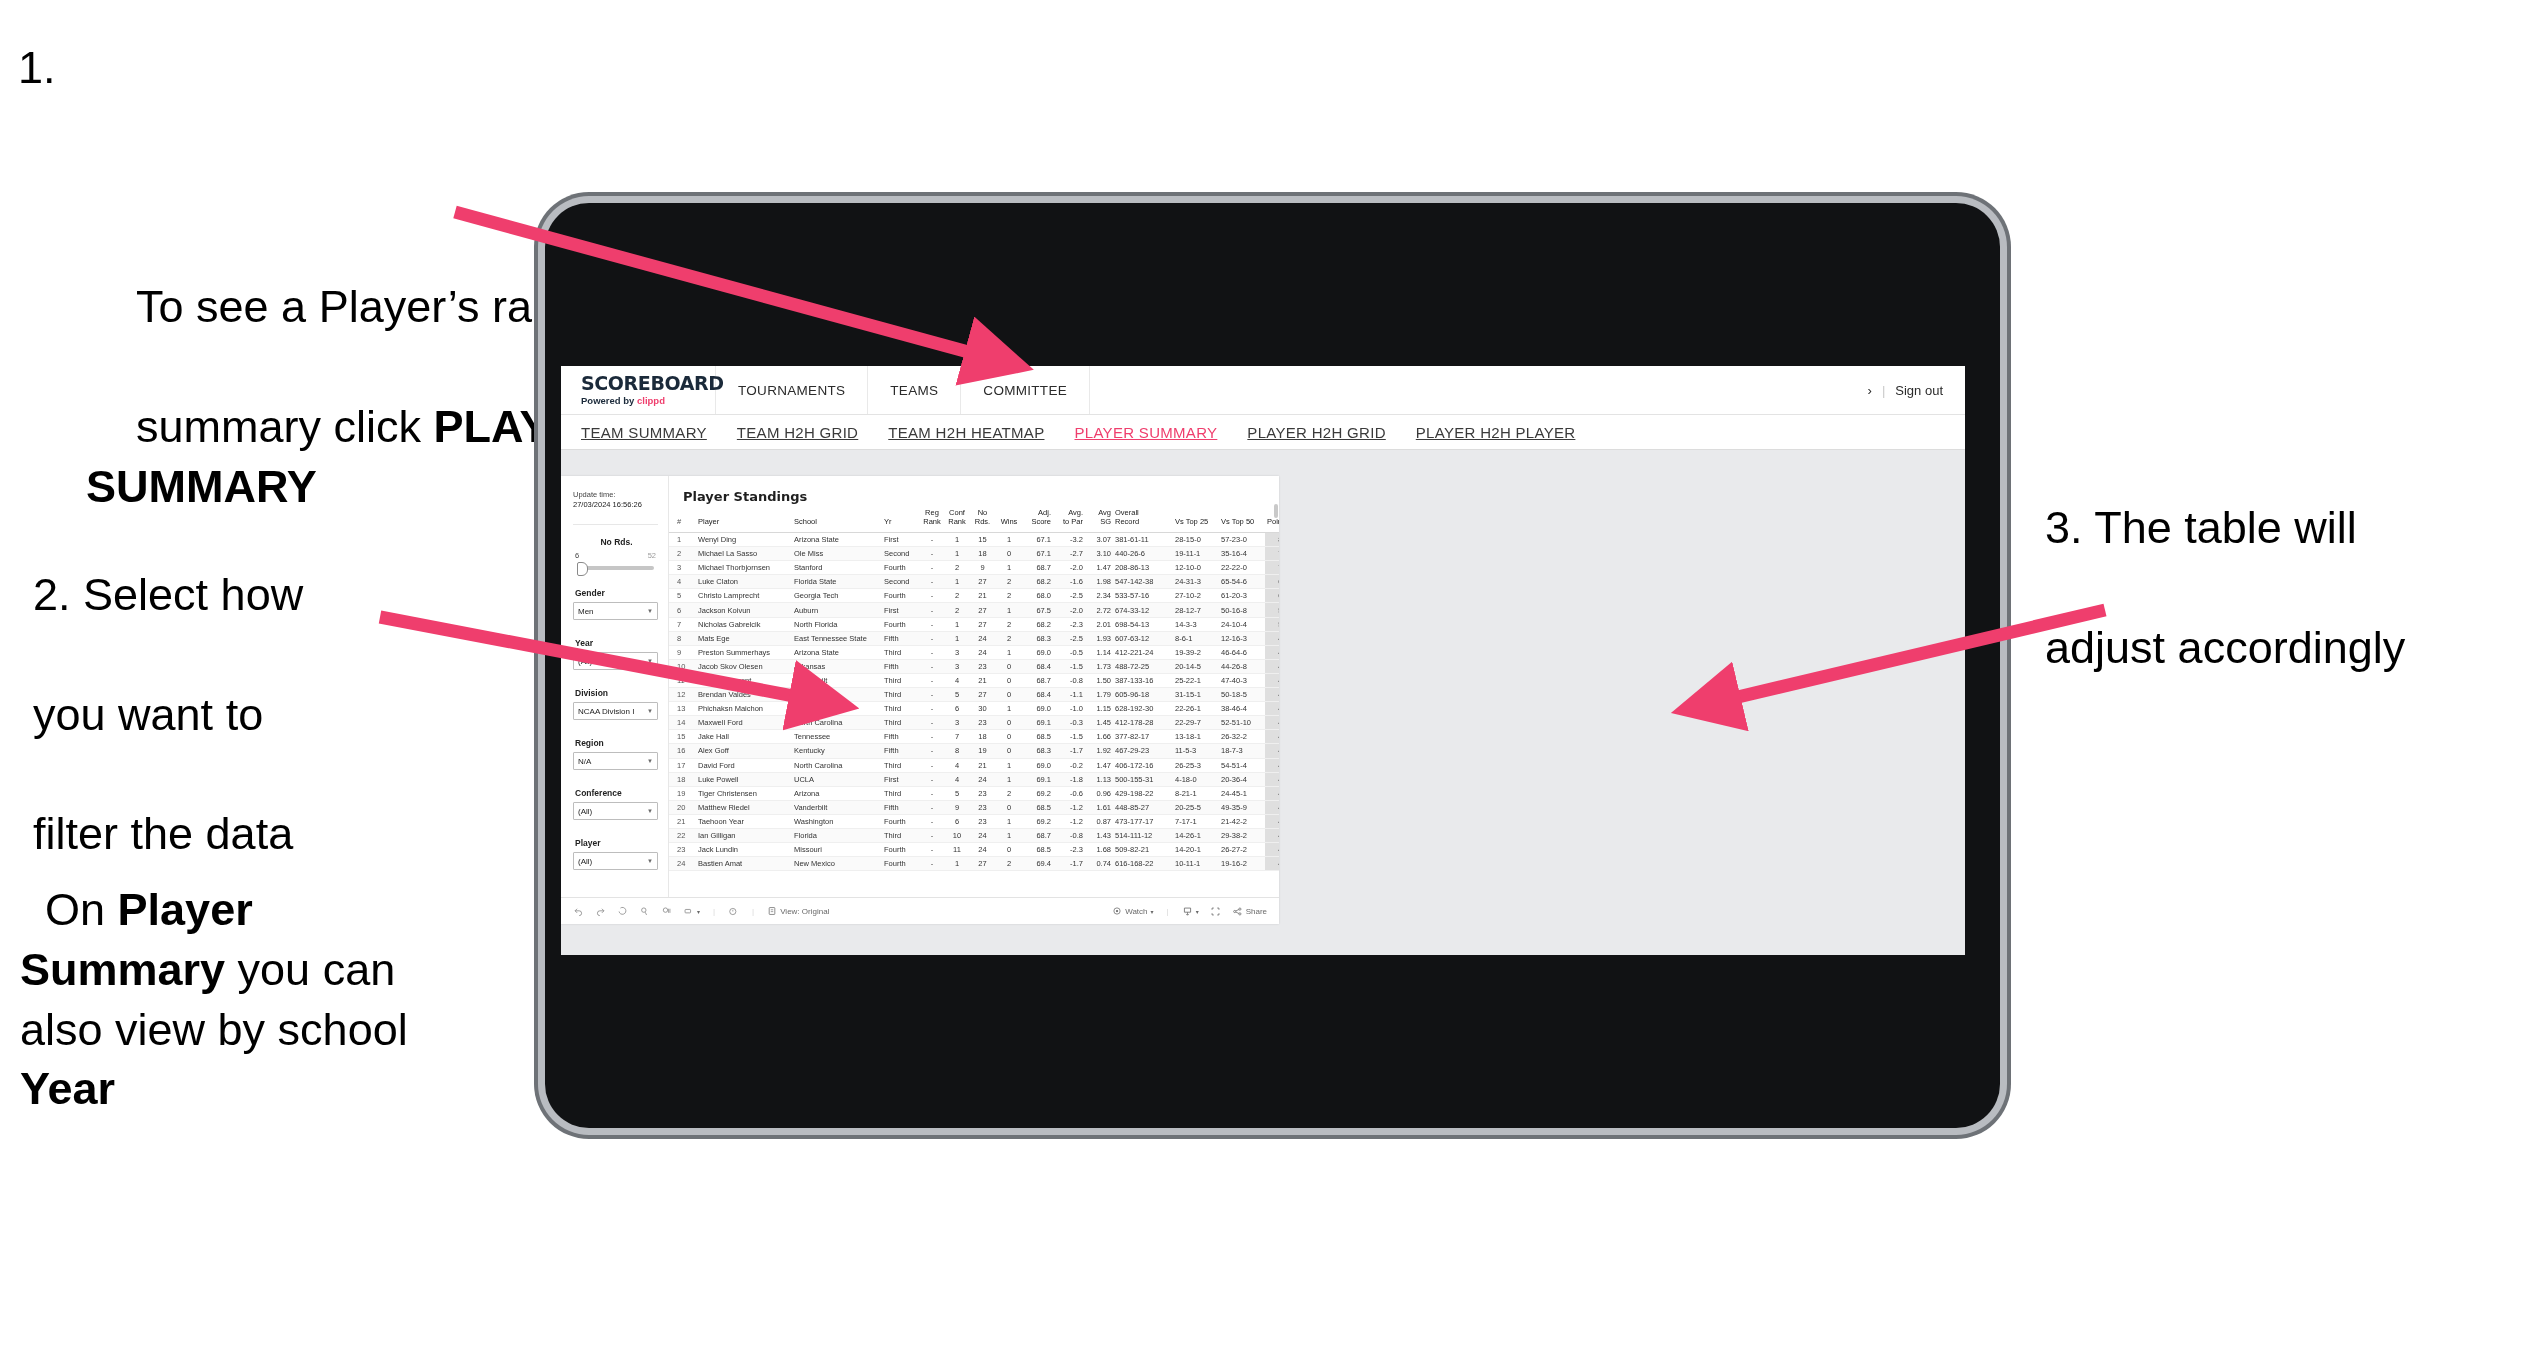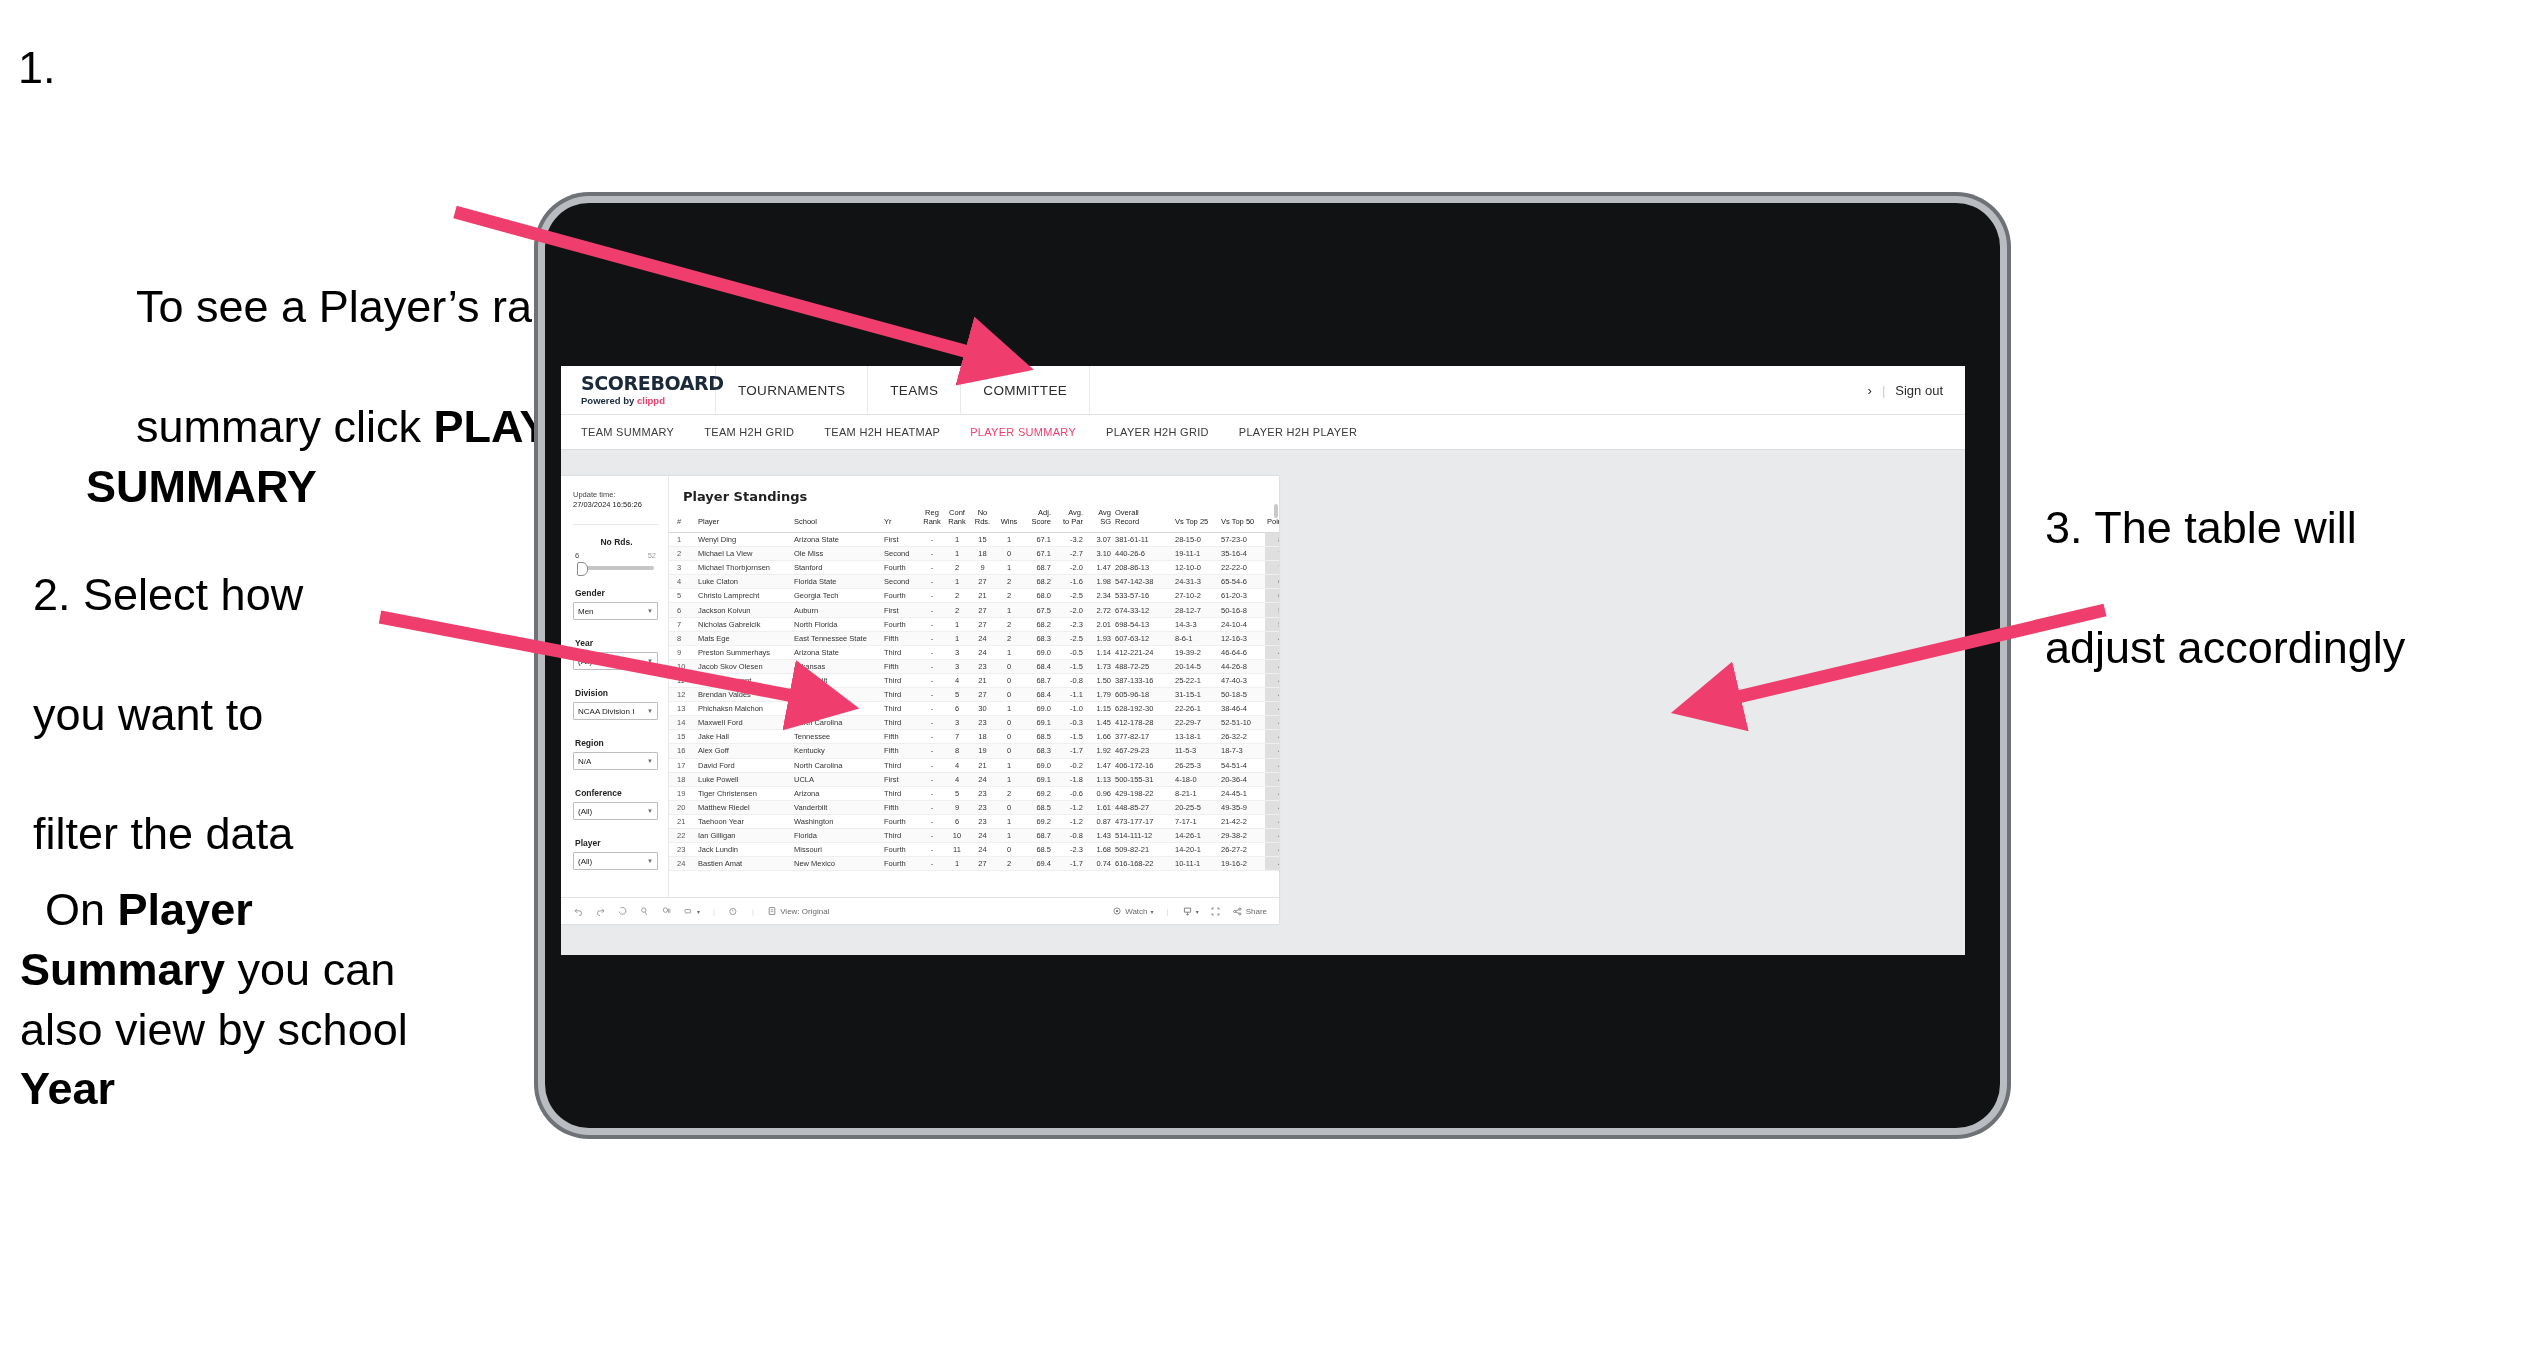--- a/index.html
+++ b/index.html
@@ -84,21 +84,21 @@
     margin-left:auto;display:flex;align-items:center;gap:10px;
     padding-right:22px;font-size:13px;color:#2b2b2b;
   }
   .hdr-right .sep{color:#c9c9c9;}
 
   
   .subtabs{
     height:34px;background:#fff;border-bottom:1px solid #dcdcdc;
     display:flex;align-items:center;padding-left:20px;gap:30px;
   }
-  .subtab{font-size:11px;color:#3a3a3a;letter-spacing:.3px;cursor:pointer;}
+  .subtab{font-size:15px;color:#3a3a3a;letter-spacing:.3px;cursor:pointer;text-decoration:underline;}
   .subtab.active{color:#ef3e6d;}
 
   
   .canvas{
     background:#e9eaec;height:507px;padding-top:26px;box-sizing:border-box;
     display:flex;
   }
   .viz{
     width:718px;background:#fff;height:448px;
     display:flex;flex-direction:column;
@@ -361,21 +361,21 @@
                       <td class="c-adj">67.1</td>
                       <td class="c-atp">-3.2</td>
                       <td class="c-sg">3.07</td>
                       <td class="c-rec">381-61-11</td>
                       <td class="c-t25">28-15-0</td>
                       <td class="c-t50">57-23-0</td>
                       <td class="c-pts pts-cell">88.22</td>
                     </tr>
                     <tr>
                       <td class="c-num">2</td>
-                      <td class="c-player">Michael La View</td>
+                      <td class="c-player">Michael La Sasso</td>
                       <td class="c-school">Ole Miss</td>
                       <td class="c-yr">Second</td>
                       <td class="c-rr">-</td>
                       <td class="c-cr">1</td>
                       <td class="c-nr">18</td>
                       <td class="c-w">0</td>
                       <td class="c-adj">67.1</td>
                       <td class="c-atp">-2.7</td>
                       <td class="c-sg">3.10</td>
                       <td class="c-rec">440-26-6</td>

